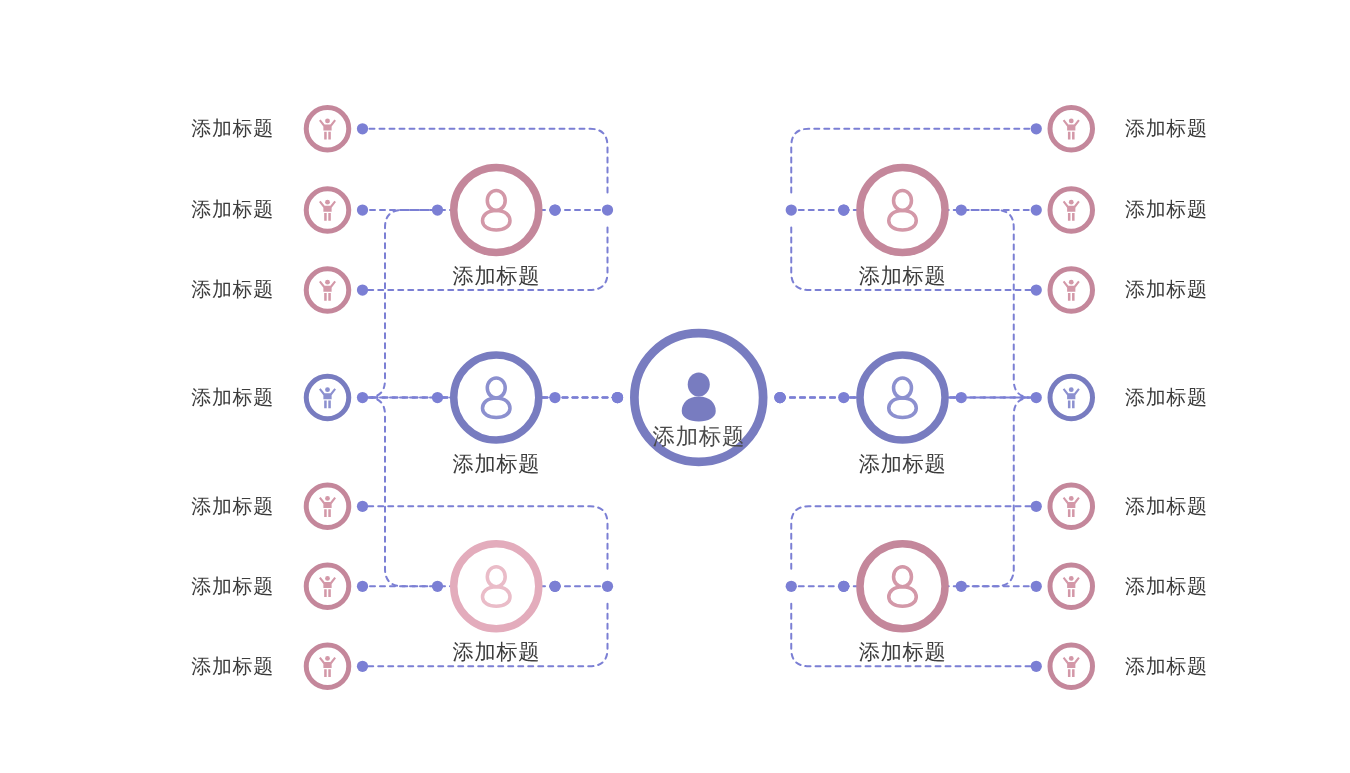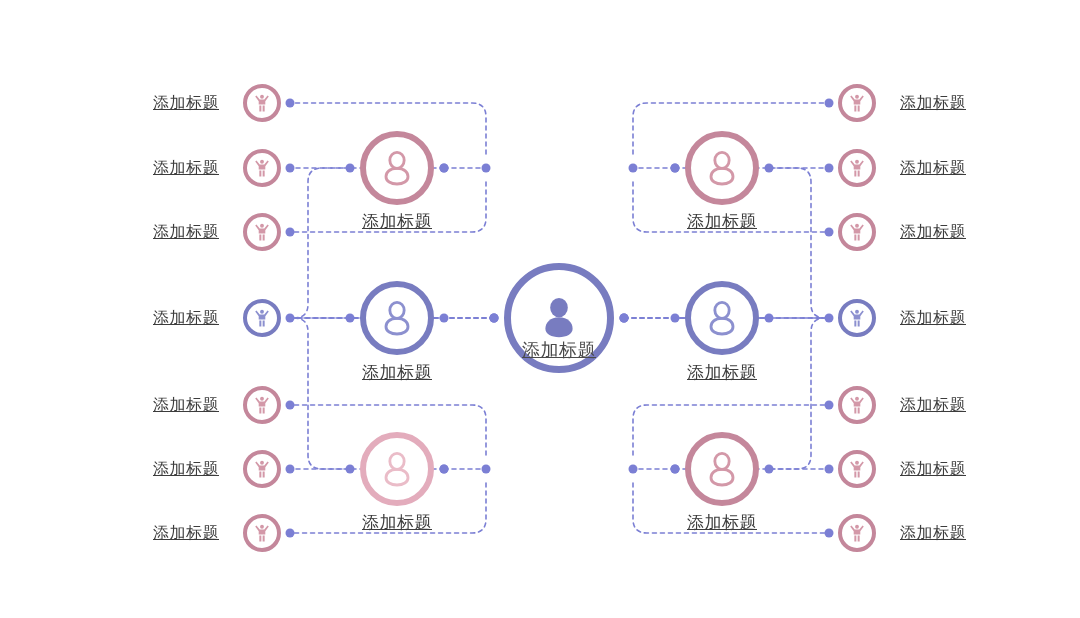--- a/index.html
+++ b/index.html
@@ -60,21 +60,20 @@
   .node svg { display: block; }
 
   
   .label {
     position: absolute;
     font-size: 16px;
     color: #3c3c3c;
     letter-spacing: 0.5px;
     white-space: nowrap;
     line-height: 1;
-    text-decoration: underline;
   }
   .label.leaf-left {
     transform: translate(-100%, -50%);
     text-align: right;
   }
   .label.leaf-right {
     transform: translate(0, -50%);
     text-align: left;
   }
   .label.branch-label {

